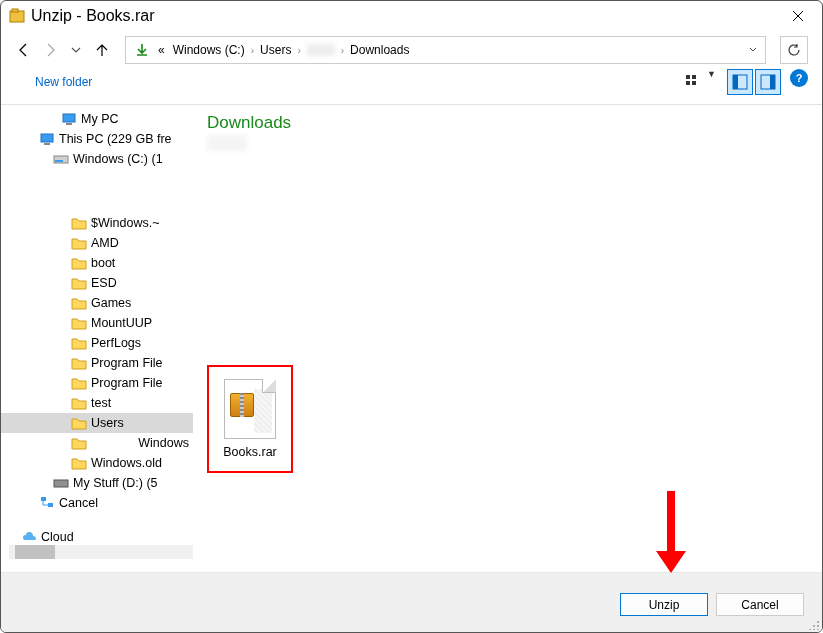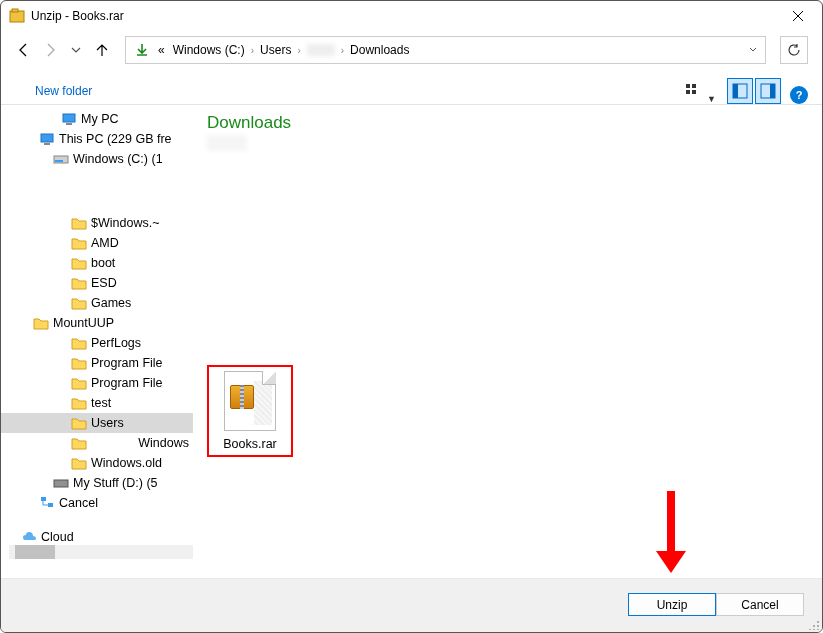--- a/index.html
+++ b/index.html
@@ -1,66 +1,66 @@
 <!DOCTYPE html>
 <html><head>
 <meta charset="utf-8">
 <style>
 * { margin: 0; padding: 0; box-sizing: border-box; font-family: "Segoe UI", Tahoma, sans-serif; font-size: 12px; }
 body { background: #fff; width: 823px; height: 633px; overflow: hidden; position: relative; border: 1px solid #555; border-radius: 6px; }
 
 
 .titlebar { height: 30px; display: flex; align-items: center; padding: 0 2px 0 8px; }
 .title-icon { width: 16px; height: 16px; margin-right: 6px; }
-.title-text { flex: 1; font-size: 12px; color: #000; }
+.title-text { flex: 1; font-size: 16px; color: #000; }
 .close-btn { width: 44px; height: 28px; display: flex; align-items: center; justify-content: center; cursor: pointer; }
 
 
 .navbar { height: 38px; display: flex; align-items: center; padding: 0 14px; gap: 8px; }
 .nav-btn { width: 18px; height: 18px; display: flex; align-items: center; justify-content: center; color: #666; }
 .nav-btn.enabled { color: #000; cursor: pointer; }
 .pathbar { flex: 1; height: 28px; border: 1px solid #ccc; display: flex; align-items: center; padding: 0 4px; margin-left: 6px; }
 .path-seg { display: flex; align-items: center; gap: 4px; padding: 0 4px; height: 100%; cursor: pointer; }
 .path-chev { color: #888; font-size: 10px; padding: 0 2px; }
 .path-arrow-down { color: #333; font-size: 8px; margin-right: 4px; }
 .refresh-btn { width: 28px; height: 28px; border: 1px solid #ccc; margin-left: 6px; display: flex; align-items: center; justify-content: center; cursor: pointer; }
 
 
-.toolbar { height: 36px; border-bottom: 1px solid #e3e3e3; display: flex; align-items: flex-end; padding: 0 14px; }
+.toolbar { height: 36px; border-bottom: 1px solid #e3e3e3; display: flex; align-items: flex-start; padding: 0 14px; }
 .newfolder { color: #0066cc; padding: 6px 8px; cursor: pointer; margin-left: 12px; }
 .tool-spacer { flex: 1; }
 .tool-icon { width: 26px; height: 26px; display: flex; align-items: center; justify-content: center; cursor: pointer; margin: 0 1px; }
 .tool-icon.view { border: 1px solid #0078d7; background: #cce8ff; }
 .help-icon { width: 18px; height: 18px; border-radius: 50%; background: #0078d7; color: #fff; display: flex; align-items: center; justify-content: center; font-size: 11px; margin-left: 8px; font-weight: bold; }
 
 
 .body { display: flex; height: 454px; }
 .tree { width: 192px; overflow: hidden; padding-top: 4px; position: relative; }
 .tree-row { display: flex; align-items: center; height: 20px; padding-right: 4px; cursor: pointer; white-space: nowrap; }
 .tree-row.sel { background: #d9d9d9; }
 .tree-icn { width: 16px; height: 16px; margin-right: 4px; flex-shrink: 0; }
 .tree-label { font-size: 12.5px; color: #000; }
 .hscroll { position: absolute; bottom: 0; left: 8px; right: 0; height: 14px; background: #f0f0f0; display: flex; }
 .hscroll-thumb { width: 40px; background: #c1c1c1; margin-left: 6px; }
 
 .content { flex: 1; padding: 8px 14px; position: relative; }
 .loc-header { color: #1a8a1a; font-size: 17px; font-weight: 400; margin-bottom: 2px; }
 .loc-sub { height: 16px; width: 40px; background: #f5f5f5; filter: blur(2px); }
 
-.file-item { position: absolute; top: 260px; left: 14px; width: 86px; display: flex; flex-direction: column; align-items: center; cursor: pointer; padding: 4px; border: 2px solid #ff0000; }
+.file-item { position: absolute; top: 260px; left: 14px; width: 86px; display: flex; flex-direction: column; align-items: center; cursor: pointer; padding: 12px; border: 2px solid #ff0000; }
 .file-icon { width: 52px; height: 60px; position: relative; }
 .file-page { position: absolute; inset: 0; background: #fff; border: 1px solid #bbb; border-top-right-radius: 0; }
 .file-dog { position: absolute; top: 0; right: 0; width: 14px; height: 14px; background: linear-gradient(135deg, #fff 50%, #ddd 50%); border-bottom: 1px solid #bbb; border-left: 1px solid #bbb; }
 .file-rar { position: absolute; left: 6px; top: 14px; width: 24px; height: 24px; background: linear-gradient(#f0b030, #d08010); border-radius: 2px; border: 1px solid #a06000; }
 .file-zip { position: absolute; left: 16px; top: 14px; width: 4px; height: 24px; background: repeating-linear-gradient(#888, #888 2px, #ccc 2px, #ccc 4px); }
 .file-pattern { position: absolute; right: 4px; top: 10px; bottom: 6px; width: 18px; background: repeating-linear-gradient(45deg, #eee, #eee 2px, #ddd 2px, #ddd 4px); opacity: 0.5; }
 .file-name { font-size: 12.5px; margin-top: 6px; text-align: center; }
 
 
-.footer { position: absolute; left: 0; right: 0; bottom: 0; height: 54px; background: #f0f0f0; border-top: 1px solid #e8e8e8; display: flex; align-items: flex-end; justify-content: flex-end; padding: 0 18px 16px 0; }
+.footer { position: absolute; left: 0; right: 0; bottom: 0; height: 60px; background: #f0f0f0; border-top: 1px solid #e8e8e8; display: flex; align-items: flex-end; justify-content: flex-end; padding: 0 18px 16px 0; gap: 8px; }
 .btn { min-width: 88px; height: 23px; background: #fdfdfd; border: 1px solid #ccc; cursor: pointer; font-size: 12px; }
 .btn.primary { border: 1px solid #0078d7; }
 .resize-grip { position: absolute; right: 2px; bottom: 2px; width: 12px; height: 12px; }
 
 
 .arrow { position: absolute; left: 655px; top: 490px; width: 30px; height: 88px; pointer-events: none; }
 .arrow-shaft { position: absolute; left: 11px; top: 0; width: 8px; height: 66px; background: #ff0000; }
 .arrow-head { position: absolute; left: 0; top: 60px; width: 0; height: 0; border-left: 15px solid transparent; border-right: 15px solid transparent; border-top: 22px solid #ff0000; }
 
 
@@ -234,21 +234,21 @@
         <span class="tree-label">ESD</span>
       </div>
     <div class="tree-row" style="padding-left:70px;">
         <span class="tree-icn">
           <svg width="16" height="16">
             <path d="M1 4 L6 4 L8 6 L15 6 L15 14 L1 14 Z" fill="#ffd75e" stroke="#d0a020"></path>
           </svg>
         </span>
         <span class="tree-label">Games</span>
       </div>
-    <div class="tree-row" style="padding-left:32px;">
+    <div class="tree-row" style="padding-left:70px;">
         <span class="tree-icn">
           <svg width="16" height="16">
             <path d="M1 4 L6 4 L8 6 L15 6 L15 14 L1 14 Z" fill="#ffd75e" stroke="#d0a020"></path>
           </svg>
         </span>
         <span class="tree-label">MountUUP</span>
       </div>
     <div class="tree-row" style="padding-left:70px;">
         <span class="tree-icn">
           <svg width="16" height="16">

